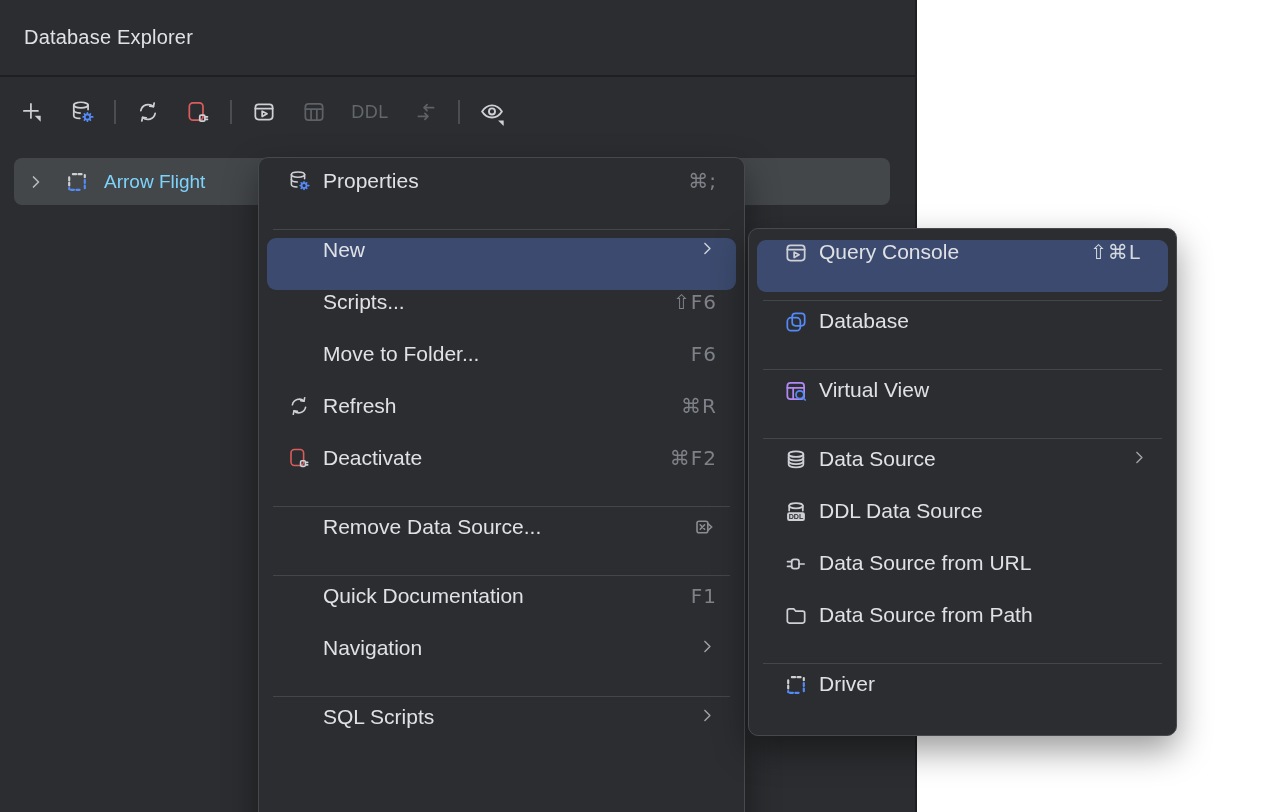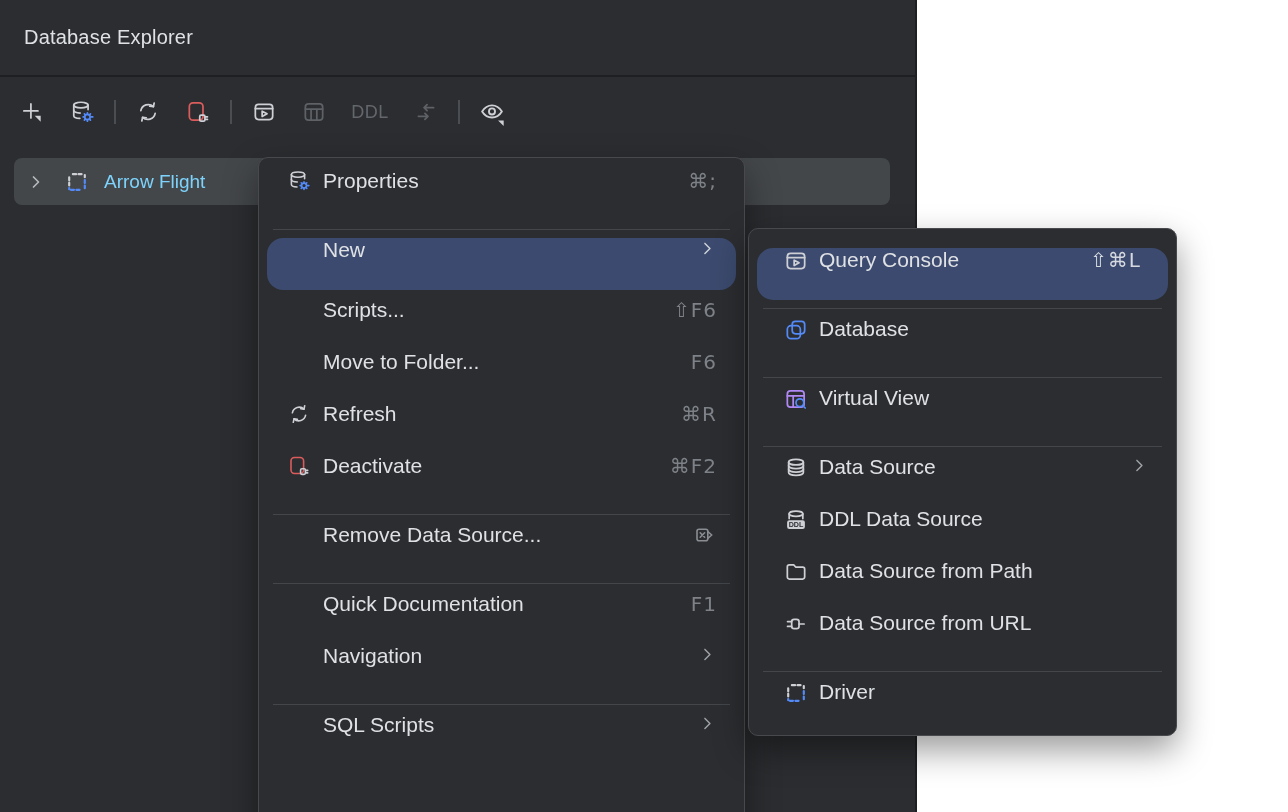--- a/index.html
+++ b/index.html
@@ -22,21 +22,21 @@
   .treerow .chev{margin-left:12px;flex:0 0 auto;}
   .treerow .ticon{margin-left:18px;flex:0 0 auto;}
   .treerow .tlabel{margin-left:14px;font-size:19px;color:#7dd3fc;white-space:nowrap;}
   
   .menu{position:absolute;box-sizing:border-box;background:#2B2D30;border:1px solid #47494D;
         border-radius:10px;box-shadow:0 14px 34px rgba(0,0,0,.4);padding:11px 0;}
   #mainmenu{left:258px;top:157px;width:487px;height:680px;}
   #submenu{left:748px;top:228px;width:429px;height:508px;}
   .mrow{height:52px;display:flex;align-items:flex-start;padding:0 27px 0 28px;}
   #submenu .mrow{padding:0 27px 0 34px;}
-  .mrow.sel{background:#3B4A6E;border-radius:16px;margin:8px 8px;padding-left:20px;padding-right:19px;}
+  .mrow.sel{background:#3B4A6E;border-radius:9px;margin:0 8px;padding-left:20px;padding-right:19px;}
   #submenu .mrow.sel{padding-left:26px;}
   .mico{width:24px;height:24px;flex:0 0 auto;display:flex;align-items:center;justify-content:center;}
   #submenu .mico{width:26px;height:26px;}
   .mlabel{margin-left:12px;font-size:21px;color:#DFE1E5;white-space:nowrap;}
   #submenu .mlabel{margin-left:10px;}
   .mfill{flex:1;}
   .mshort{font-family:"DejaVu Sans",sans-serif;font-size:20px;color:#7E8288;white-space:nowrap;letter-spacing:1px;}
   .sel .mshort{color:#D6D9DF;}
   .msep{height:1px;background:#43464A;margin:8px 14px;}
   
@@ -328,36 +328,36 @@
           <text x="12" y="18.4" text-anchor="middle" font-family="Liberation Sans, sans-serif" font-size="6.6" font-weight="bold" fill="#2B2D30">DDL</text>
         </svg>
       </span>
       <span class="mlabel">DDL Data Source</span>
       <span class="mfill"></span>
     </div>
 
     <div class="mrow">
       <span class="mico">
         <svg width="26" height="26" viewBox="0 0 24 24">
-          <path class="sg" d="M4 7.3a1.8 1.8 0 0 1 1.8-1.8h4.1l2 2.1h6.3a1.8 1.8 0 0 1 1.8 1.8v7.3a1.8 1.8 0 0 1-1.8 1.8H5.8A1.8 1.8 0 0 1 4 16.7z"></path>
-        </svg>
-      </span>
-      <span class="mlabel">Data Source from Path</span>
-      <span class="mfill"></span>
-    </div>
-
-    <div class="mrow">
-      <span class="mico">
-        <svg width="26" height="26" viewBox="0 0 24 24">
           <path class="sg" d="M4.2 9.8H8M4.2 14.2H8"></path>
           <rect class="sg" x="8" y="7.8" width="6.8" height="8.4" rx="2.2"></rect>
           <path class="sg" d="M14.8 12h4.7"></path>
         </svg>
       </span>
       <span class="mlabel">Data Source from URL</span>
+      <span class="mfill"></span>
+    </div>
+
+    <div class="mrow">
+      <span class="mico">
+        <svg width="26" height="26" viewBox="0 0 24 24">
+          <path class="sg" d="M4 7.3a1.8 1.8 0 0 1 1.8-1.8h4.1l2 2.1h6.3a1.8 1.8 0 0 1 1.8 1.8v7.3a1.8 1.8 0 0 1-1.8 1.8H5.8A1.8 1.8 0 0 1 4 16.7z"></path>
+        </svg>
+      </span>
+      <span class="mlabel">Data Source from Path</span>
       <span class="mfill"></span>
     </div>
 
     <div class="msep"></div>
 
     <div class="mrow">
       <span class="mico">
         <svg width="26" height="26" viewBox="0 0 24 24">
           <g stroke="#CED0D6" stroke-width="2" stroke-linecap="round" fill="none">
             <path d="M8.2 4.8h3M13.4 4.8h2.8M4.8 7.6v2.8M4.8 12.6v2.6M19.2 5.6v2"></path>

